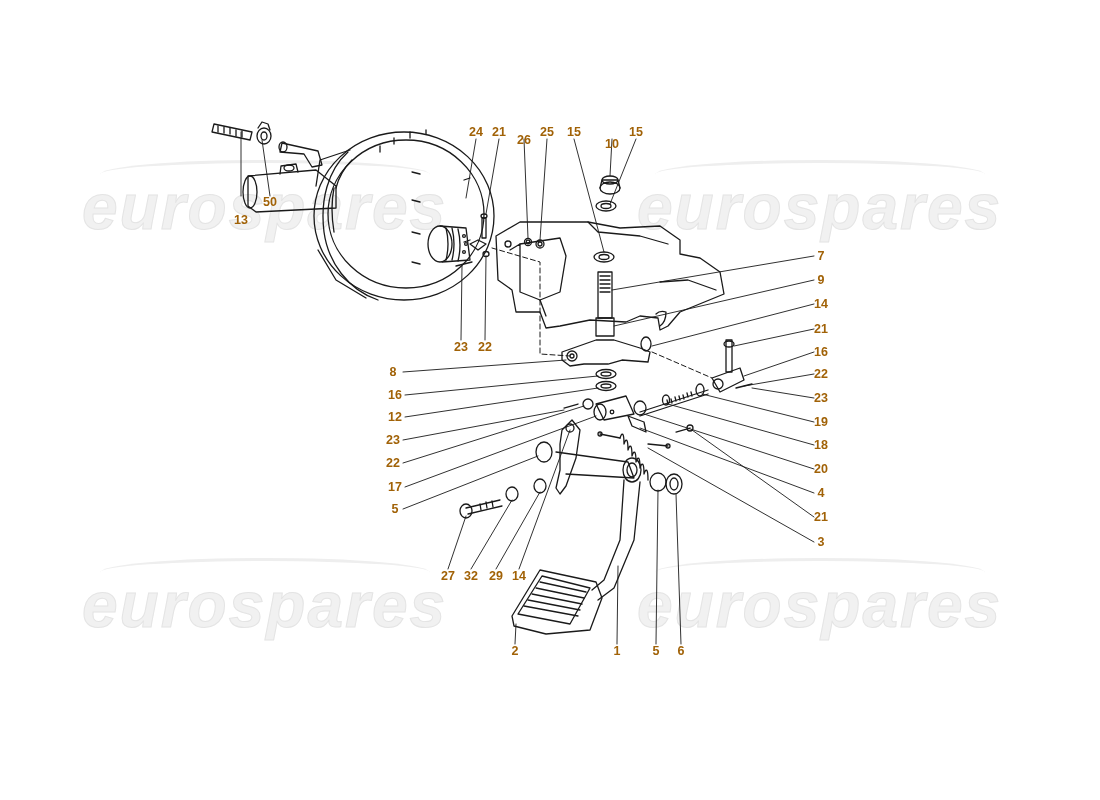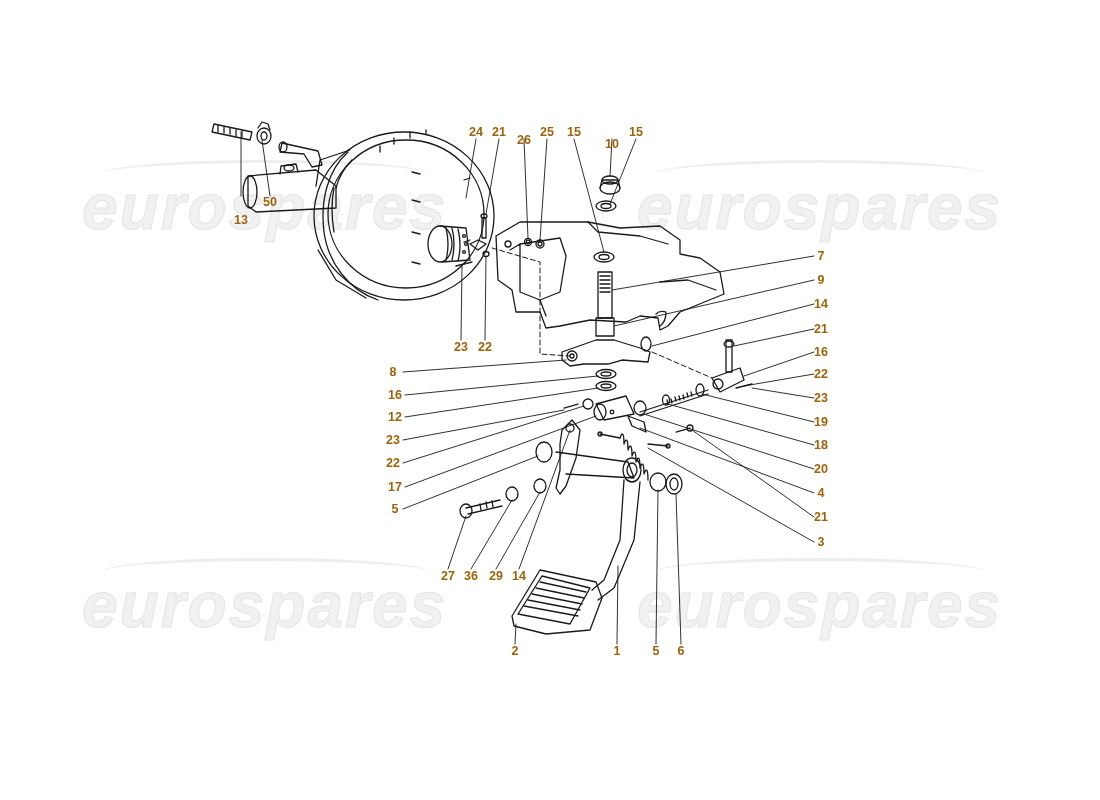--- a/index.html
+++ b/index.html
@@ -256,20 +256,20 @@
   <div class="lbl" style="left:821px;top:517px;">21</div>
   <div class="lbl" style="left:821px;top:542px;">3</div>
   <div class="lbl" style="left:393px;top:372px;">8</div>
   <div class="lbl" style="left:395px;top:395px;">16</div>
   <div class="lbl" style="left:395px;top:417px;">12</div>
   <div class="lbl" style="left:393px;top:440px;">23</div>
   <div class="lbl" style="left:393px;top:463px;">22</div>
   <div class="lbl" style="left:395px;top:487px;text-align:center;">17</div>
   <div class="lbl" style="left:395px;top:509px;">5</div>
   <div class="lbl" style="left:448px;top:576px;">27</div>
-  <div class="lbl" style="left:471px;top:576px;">36</div>
+  <div class="lbl" style="left:471px;top:576px;">32</div>
   <div class="lbl" style="left:496px;top:576px;">29</div>
   <div class="lbl" style="left:519px;top:576px;">14</div>
   <div class="lbl" style="left:515px;top:651px;">2</div>
   <div class="lbl" style="left:617px;top:651px;">1</div>
   <div class="lbl" style="left:656px;top:651px;">5</div>
   <div class="lbl" style="left:681px;top:651px;">6</div>
 </div>
 
 </body></html>

